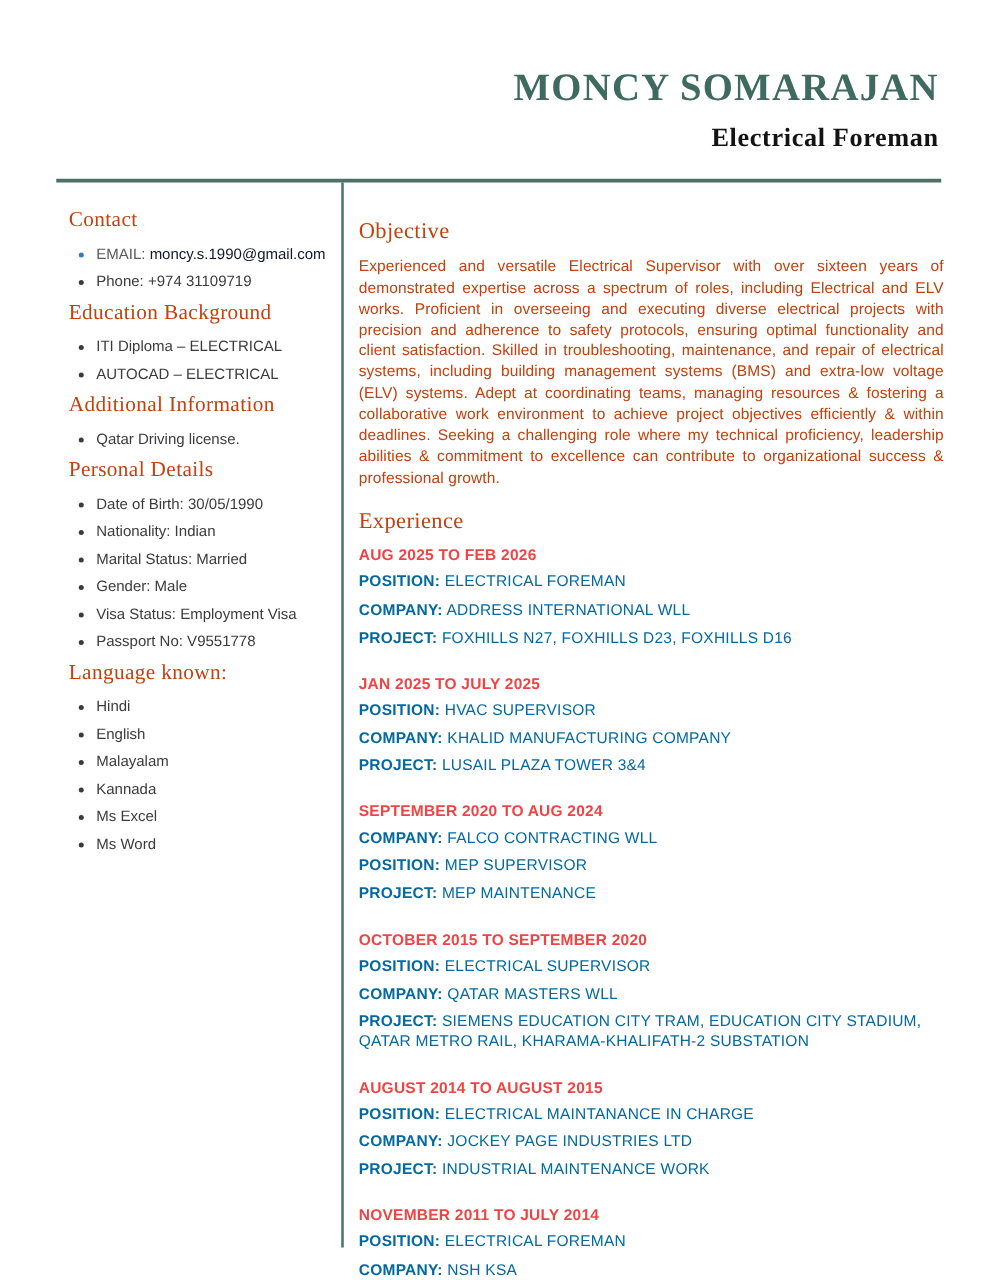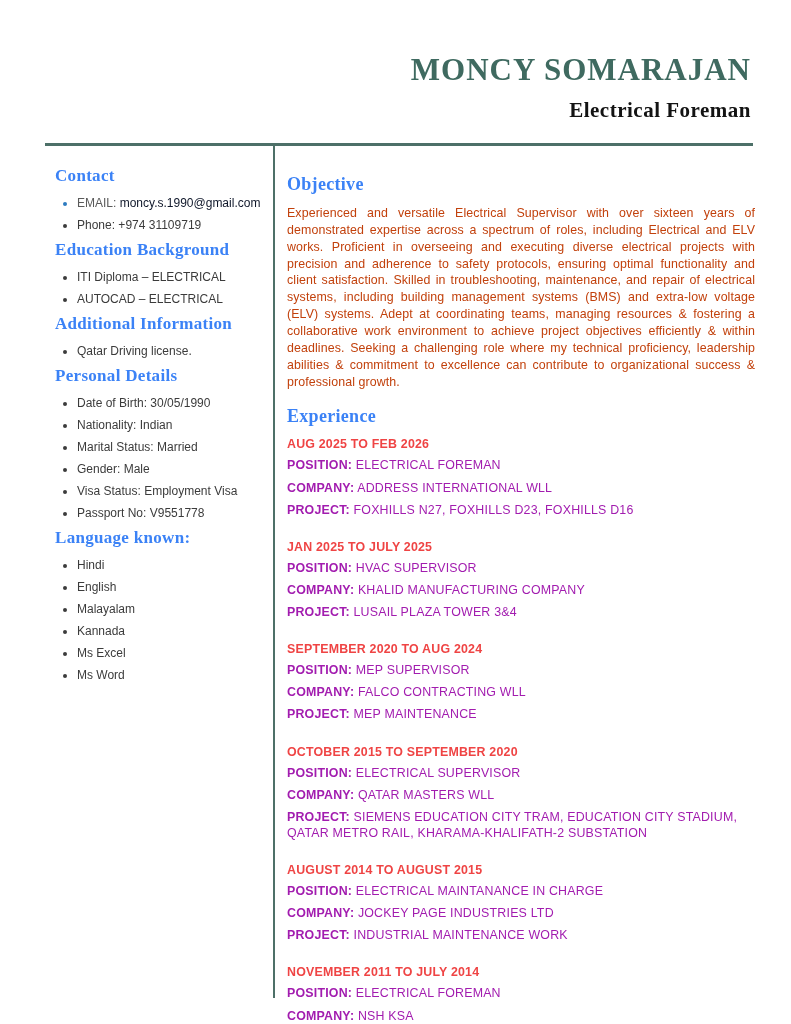--- a/index.html
+++ b/index.html
@@ -21,22 +21,22 @@
   .rule { height:3px; background:#4d7068; margin:20px 38px 0 45px; }
 
   
   .columns { display:flex; padding:0 36px 0 55px; align-items:stretch; }
   .left-col { flex:0 0 208px; padding-top:14px; }
   .divider { width:2px; background:#4d7068; margin-left:10px; height:852px; }
   .right-col { flex:1; padding:14px 0 0 12px; }
 
   
   .sec-h {
-    font-family:"Liberation Serif", serif; font-weight:700; font-size:17px;
-    color:#3b82f6; margin:20px 0 10px 0; letter-spacing:0.3px;
+    font-family:"Liberation Serif", serif; font-weight:400; font-size:17px;
+    color:#c2410c; margin:20px 0 10px 0; letter-spacing:0.3px;
   }
   .left-col .sec-h:first-child { margin-top:6px; }
   .right-col .sec-h { font-size:18px; margin:14px 0 10px 0; }
   .right-col .sec-h.exp { margin-top:16px; }
 
   
   .left-col ul { list-style:disc; padding-left:22px; margin:0 0 6px 0; }
   .left-col li { font-size:12px; color:#3b3b3b; margin:7px 0; line-height:1.25; }
   .muted { color:#5a5a5a; }
   .email-link { color:#0f172a; text-decoration:none; cursor:pointer; }
@@ -44,21 +44,21 @@
 
   
   .obj-text {
     font-size:12.4px; line-height:1.36; text-align:justify; color:#c2410c;
     letter-spacing:0.1px;
   }
 
   
   .exp-entry { margin:0 0 22px 0; }
   .exp-dates { font-weight:700; font-size:12.4px; color:#ef4444; margin-bottom:6px; letter-spacing:0.2px; }
-  .exp-line { font-size:12.4px; color:#a21caf; margin:6px 0; letter-spacing:0.2px; line-height:1.3; }
+  .exp-line { font-size:12.4px; color:#0369a1; margin:6px 0; letter-spacing:0.2px; line-height:1.3; }
   .lbl { font-weight:700; }
 </style>
 </head>
 <body>
 
 <div class="page">
 
   <div class="header">
     <div class="name">MONCY SOMARAJAN</div>
     <div class="job-title">Electrical Foreman</div>
@@ -141,22 +141,22 @@
 
       <div class="exp-entry">
         <div class="exp-dates">JAN 2025 TO JULY 2025</div>
         <div class="exp-line"><span class="lbl">POSITION:</span> <span>HVAC SUPERVISOR</span></div>
         <div class="exp-line"><span class="lbl">COMPANY:</span> <span>KHALID MANUFACTURING COMPANY</span></div>
         <div class="exp-line"><span class="lbl">PROJECT:</span> <span>LUSAIL PLAZA TOWER 3&amp;4</span></div>
       </div>
 
       <div class="exp-entry">
         <div class="exp-dates">SEPTEMBER 2020 TO AUG 2024</div>
+        <div class="exp-line"><span class="lbl">COMPANY:</span> <span>FALCO CONTRACTING WLL</span></div>
         <div class="exp-line"><span class="lbl">POSITION:</span> <span>MEP SUPERVISOR</span></div>
-        <div class="exp-line"><span class="lbl">COMPANY:</span> <span>FALCO CONTRACTING WLL</span></div>
         <div class="exp-line"><span class="lbl">PROJECT:</span> <span>MEP MAINTENANCE</span></div>
       </div>
 
       <div class="exp-entry">
         <div class="exp-dates">OCTOBER 2015 TO SEPTEMBER 2020</div>
         <div class="exp-line"><span class="lbl">POSITION:</span> <span>ELECTRICAL SUPERVISOR</span></div>
         <div class="exp-line"><span class="lbl">COMPANY:</span> <span>QATAR MASTERS WLL</span></div>
         <div class="exp-line"><span class="lbl">PROJECT:</span> <span>SIEMENS EDUCATION CITY TRAM,  EDUCATION CITY STADIUM, QATAR METRO RAIL, KHARAMA-KHALIFATH-2 SUBSTATION</span></div>
       </div>
 

